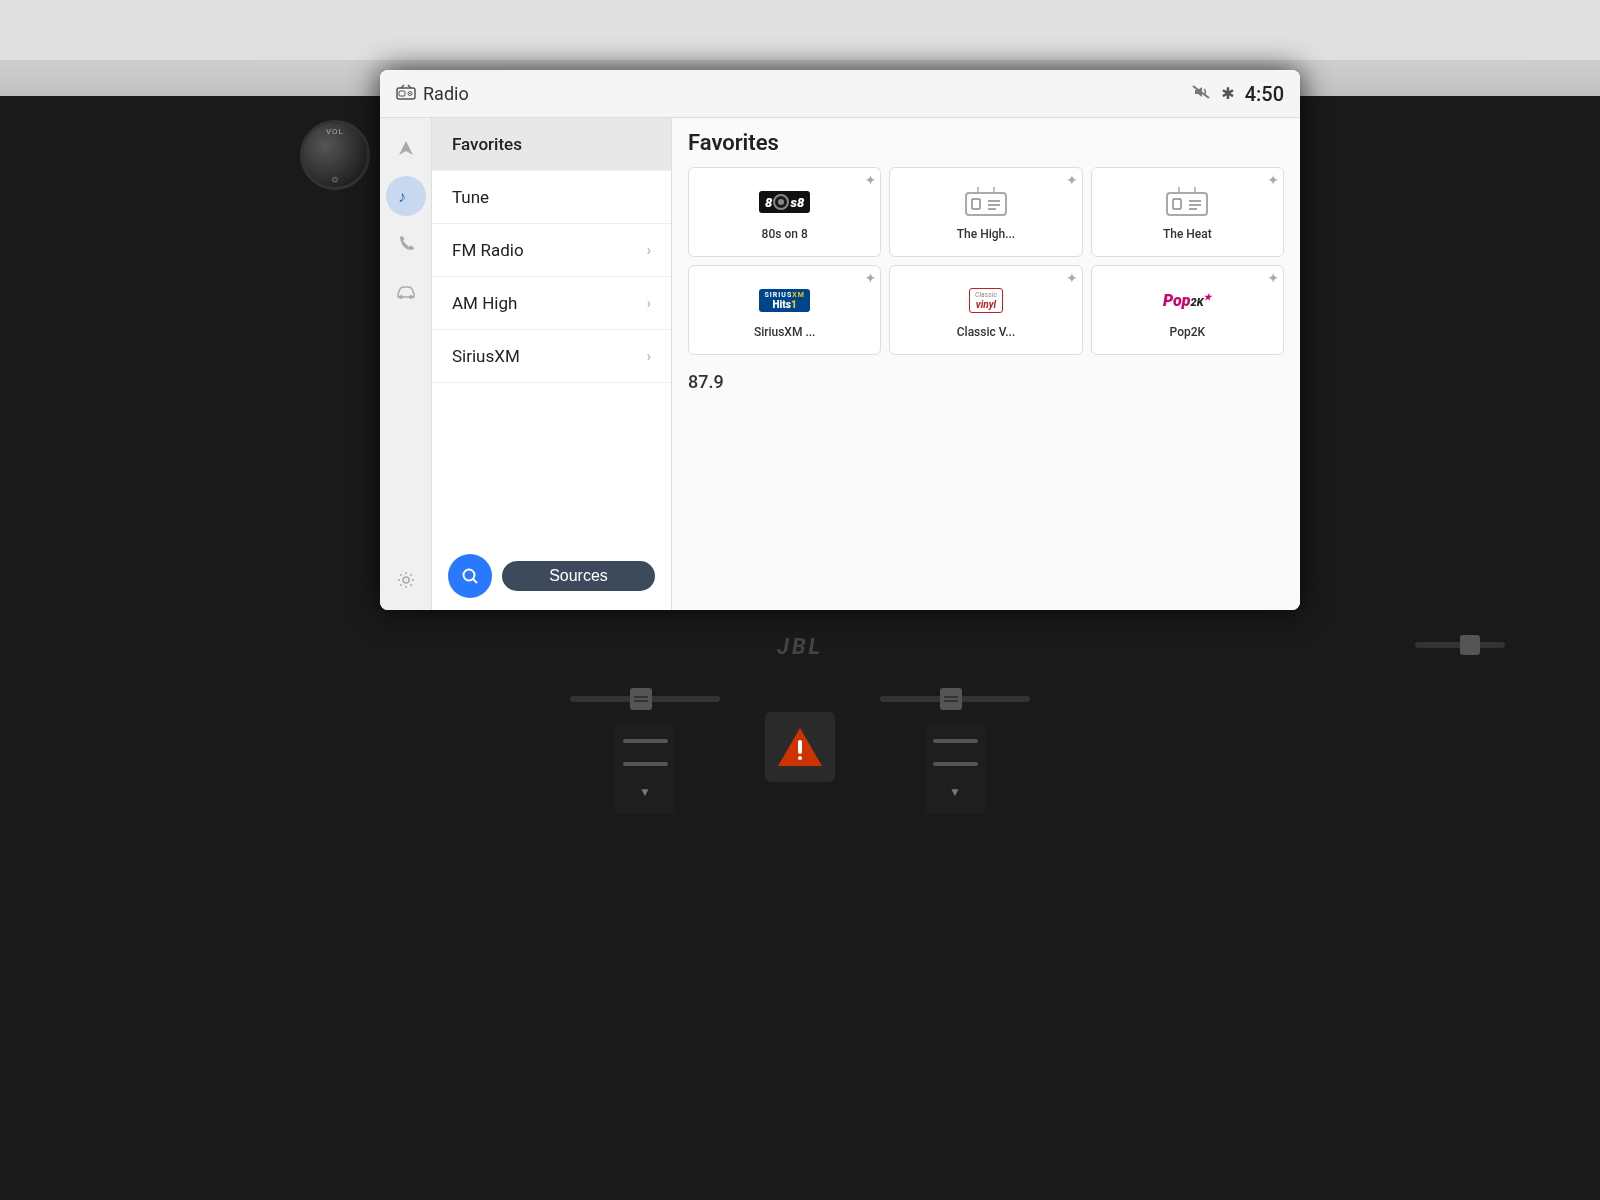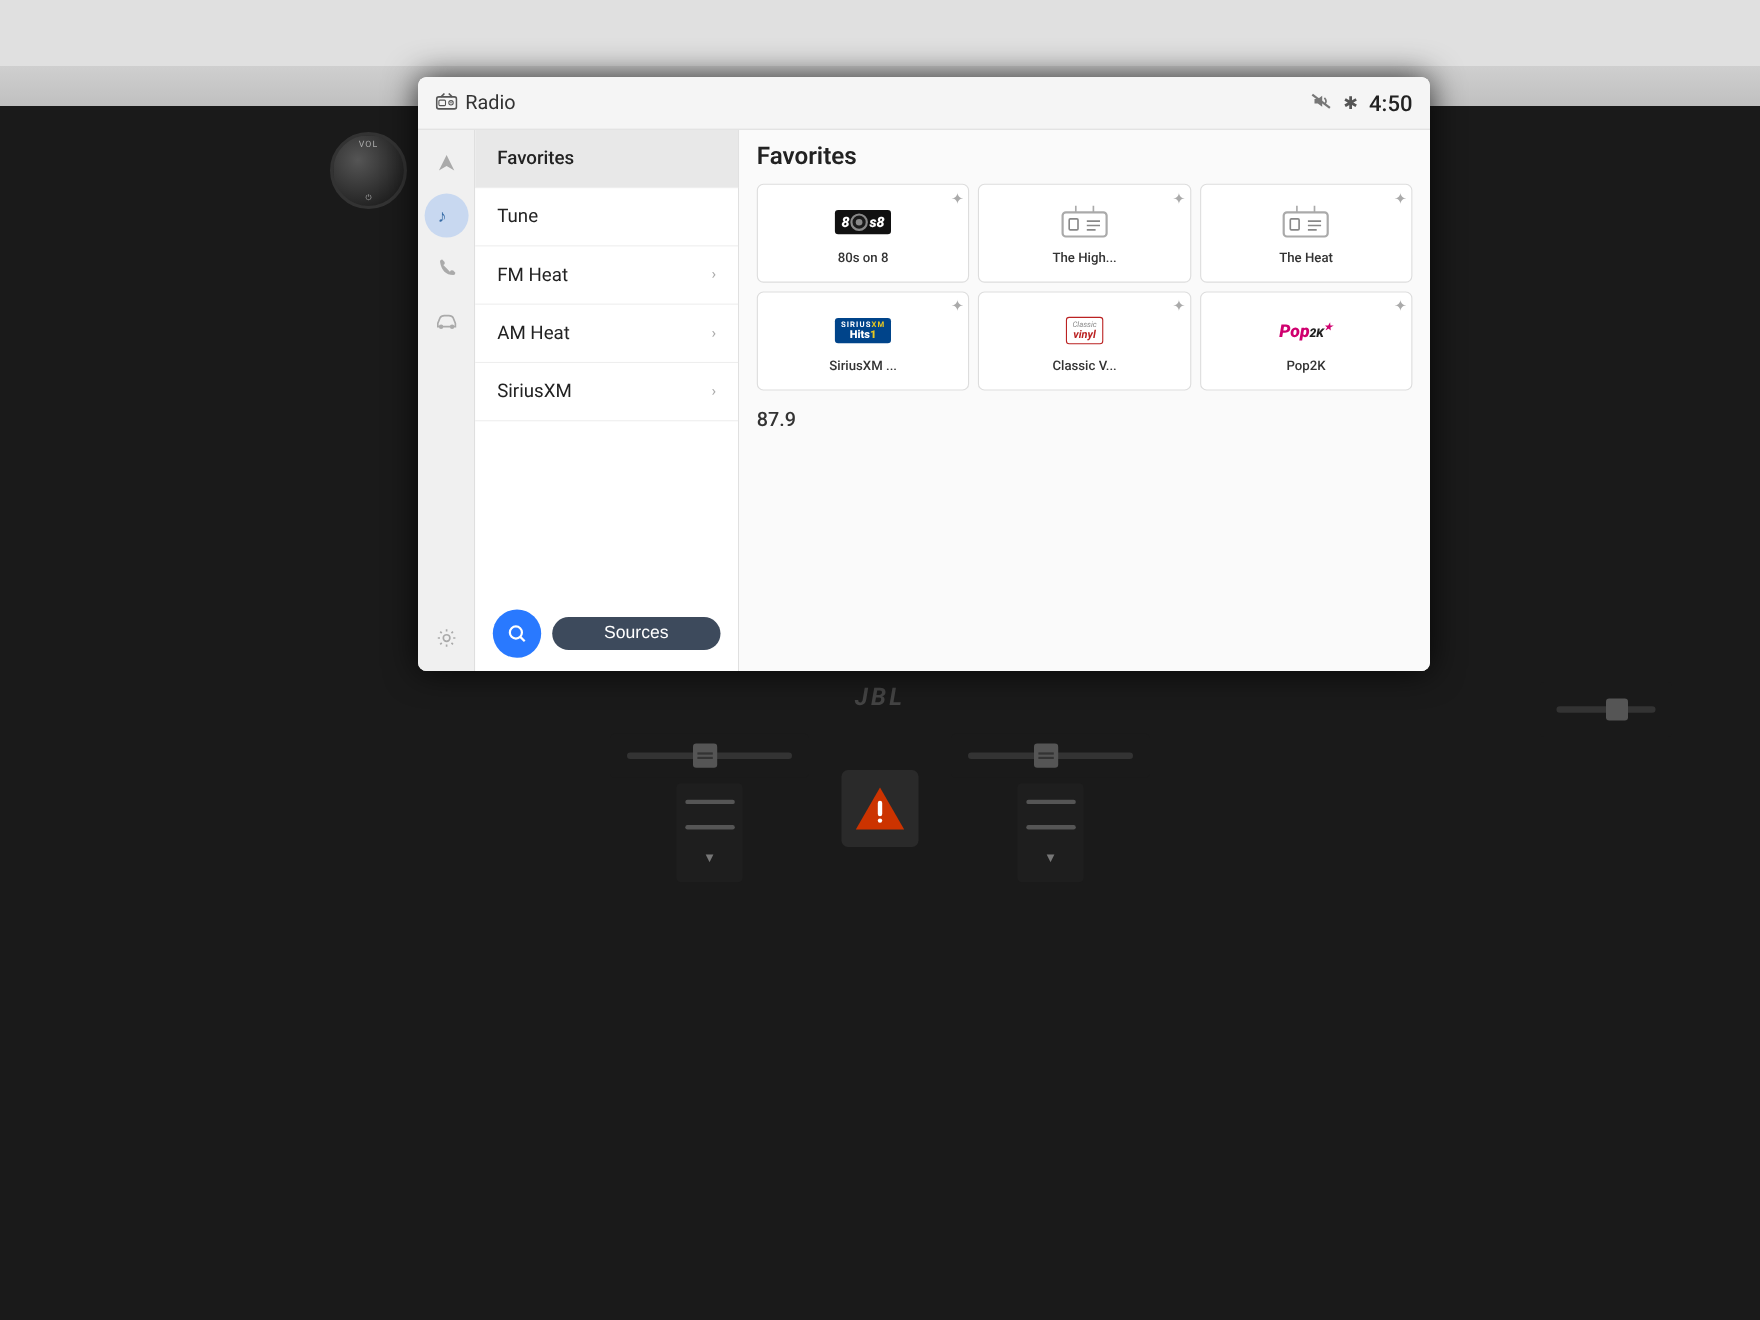--- a/index.html
+++ b/index.html
@@ -239,21 +239,21 @@
       display: flex;
       flex-direction: column;
       align-items: center;
       flex: 1;
     }
     .jbl-label {
       color: #444;
       font-size: 22px;
       font-weight: 700;
       letter-spacing: 3px;
-      margin-top: 12px;
+      margin-top: 24px;
       font-style: italic;
     }
     .controls-row {
       display: flex;
       align-items: center;
       justify-content: center;
       gap: 30px;
       margin-top: 20px;
       width: 800px;
     }
@@ -387,25 +387,25 @@
         </div>
 
         <div class="menu-panel">
           <div class="menu-item active">
             <span>Favorites</span>
           </div>
           <div class="menu-item">
             <span>Tune</span>
           </div>
           <div class="menu-item">
-            <span>FM Heat</span>
+            <span>FM Radio</span>
             <span class="arrow">›</span>
           </div>
           <div class="menu-item">
-            <span>AM Heat</span>
+            <span>AM High</span>
             <span class="arrow">›</span>
           </div>
           <div class="menu-item">
             <span>SiriusXM</span>
             <span class="arrow">›</span>
           </div>
           <div style="flex:1;"></div>
           <div class="menu-bottom">
             <button class="search-btn">
               <svg width="18" height="18" viewBox="0 0 18 18">

